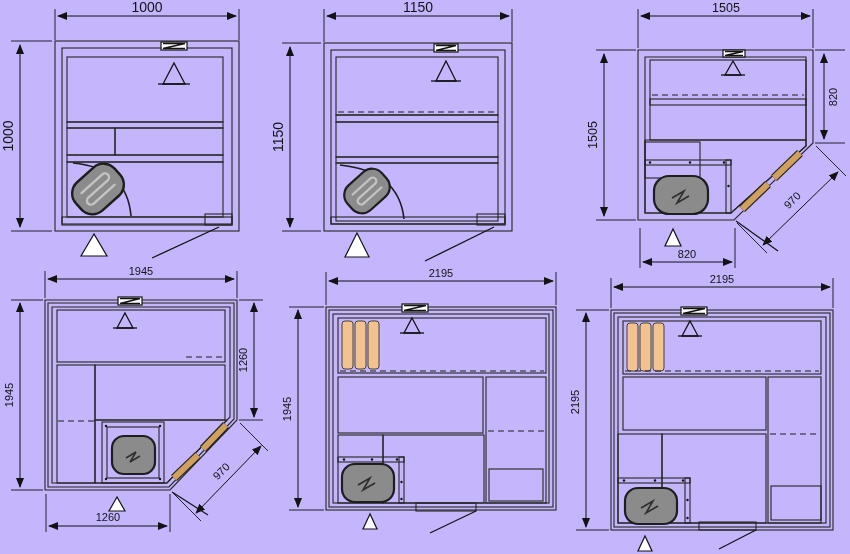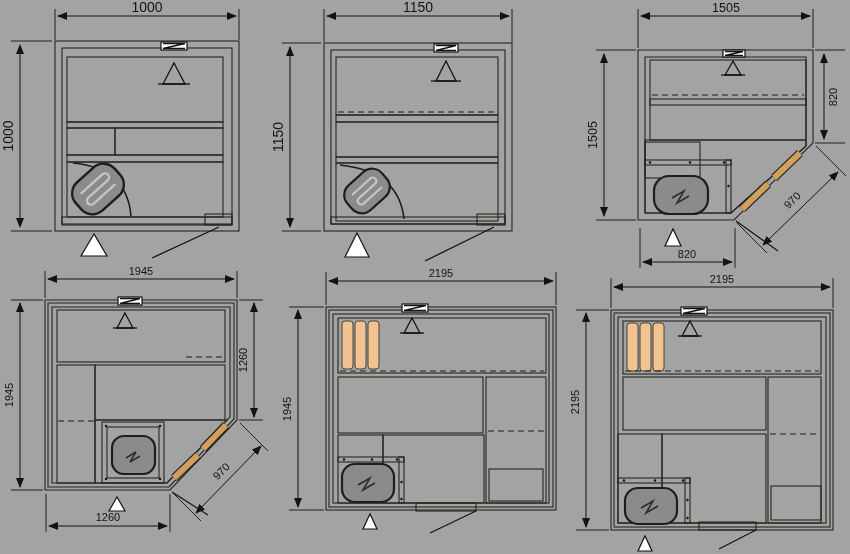--- a/index.html
+++ b/index.html
@@ -1,16 +1,16 @@
 <!DOCTYPE html>
 <html><head>
 <meta charset="utf-8">
 <style>
   html,body{margin:0;padding:0;background:#fff;}
-  .stage{position:relative;width:850px;height:554px;background:#a3a3a3;overflow:hidden;}
+  .stage{position:relative;width:850px;height:554px;background:#c4b5fd;overflow:hidden;}
   svg{position:absolute;left:0;top:0;}
   text{font-family:"Liberation Sans",sans-serif;fill:#131313;}
   .f14{font-size:14px;}
   .f12{font-size:12.5px;}
   .f11{font-size:11px;}
   .dim{stroke:#131313;stroke-width:1;fill:none;}
   .ext{stroke:#131313;stroke-width:0.9;fill:none;}
   .o{stroke:#26251f;stroke-width:1.1;fill:none;}
   .dash{stroke:#20201c;stroke-width:1.2;stroke-dasharray:6 4;fill:none;}
   .sym{stroke:#131313;stroke-width:1.3;fill:none;}

